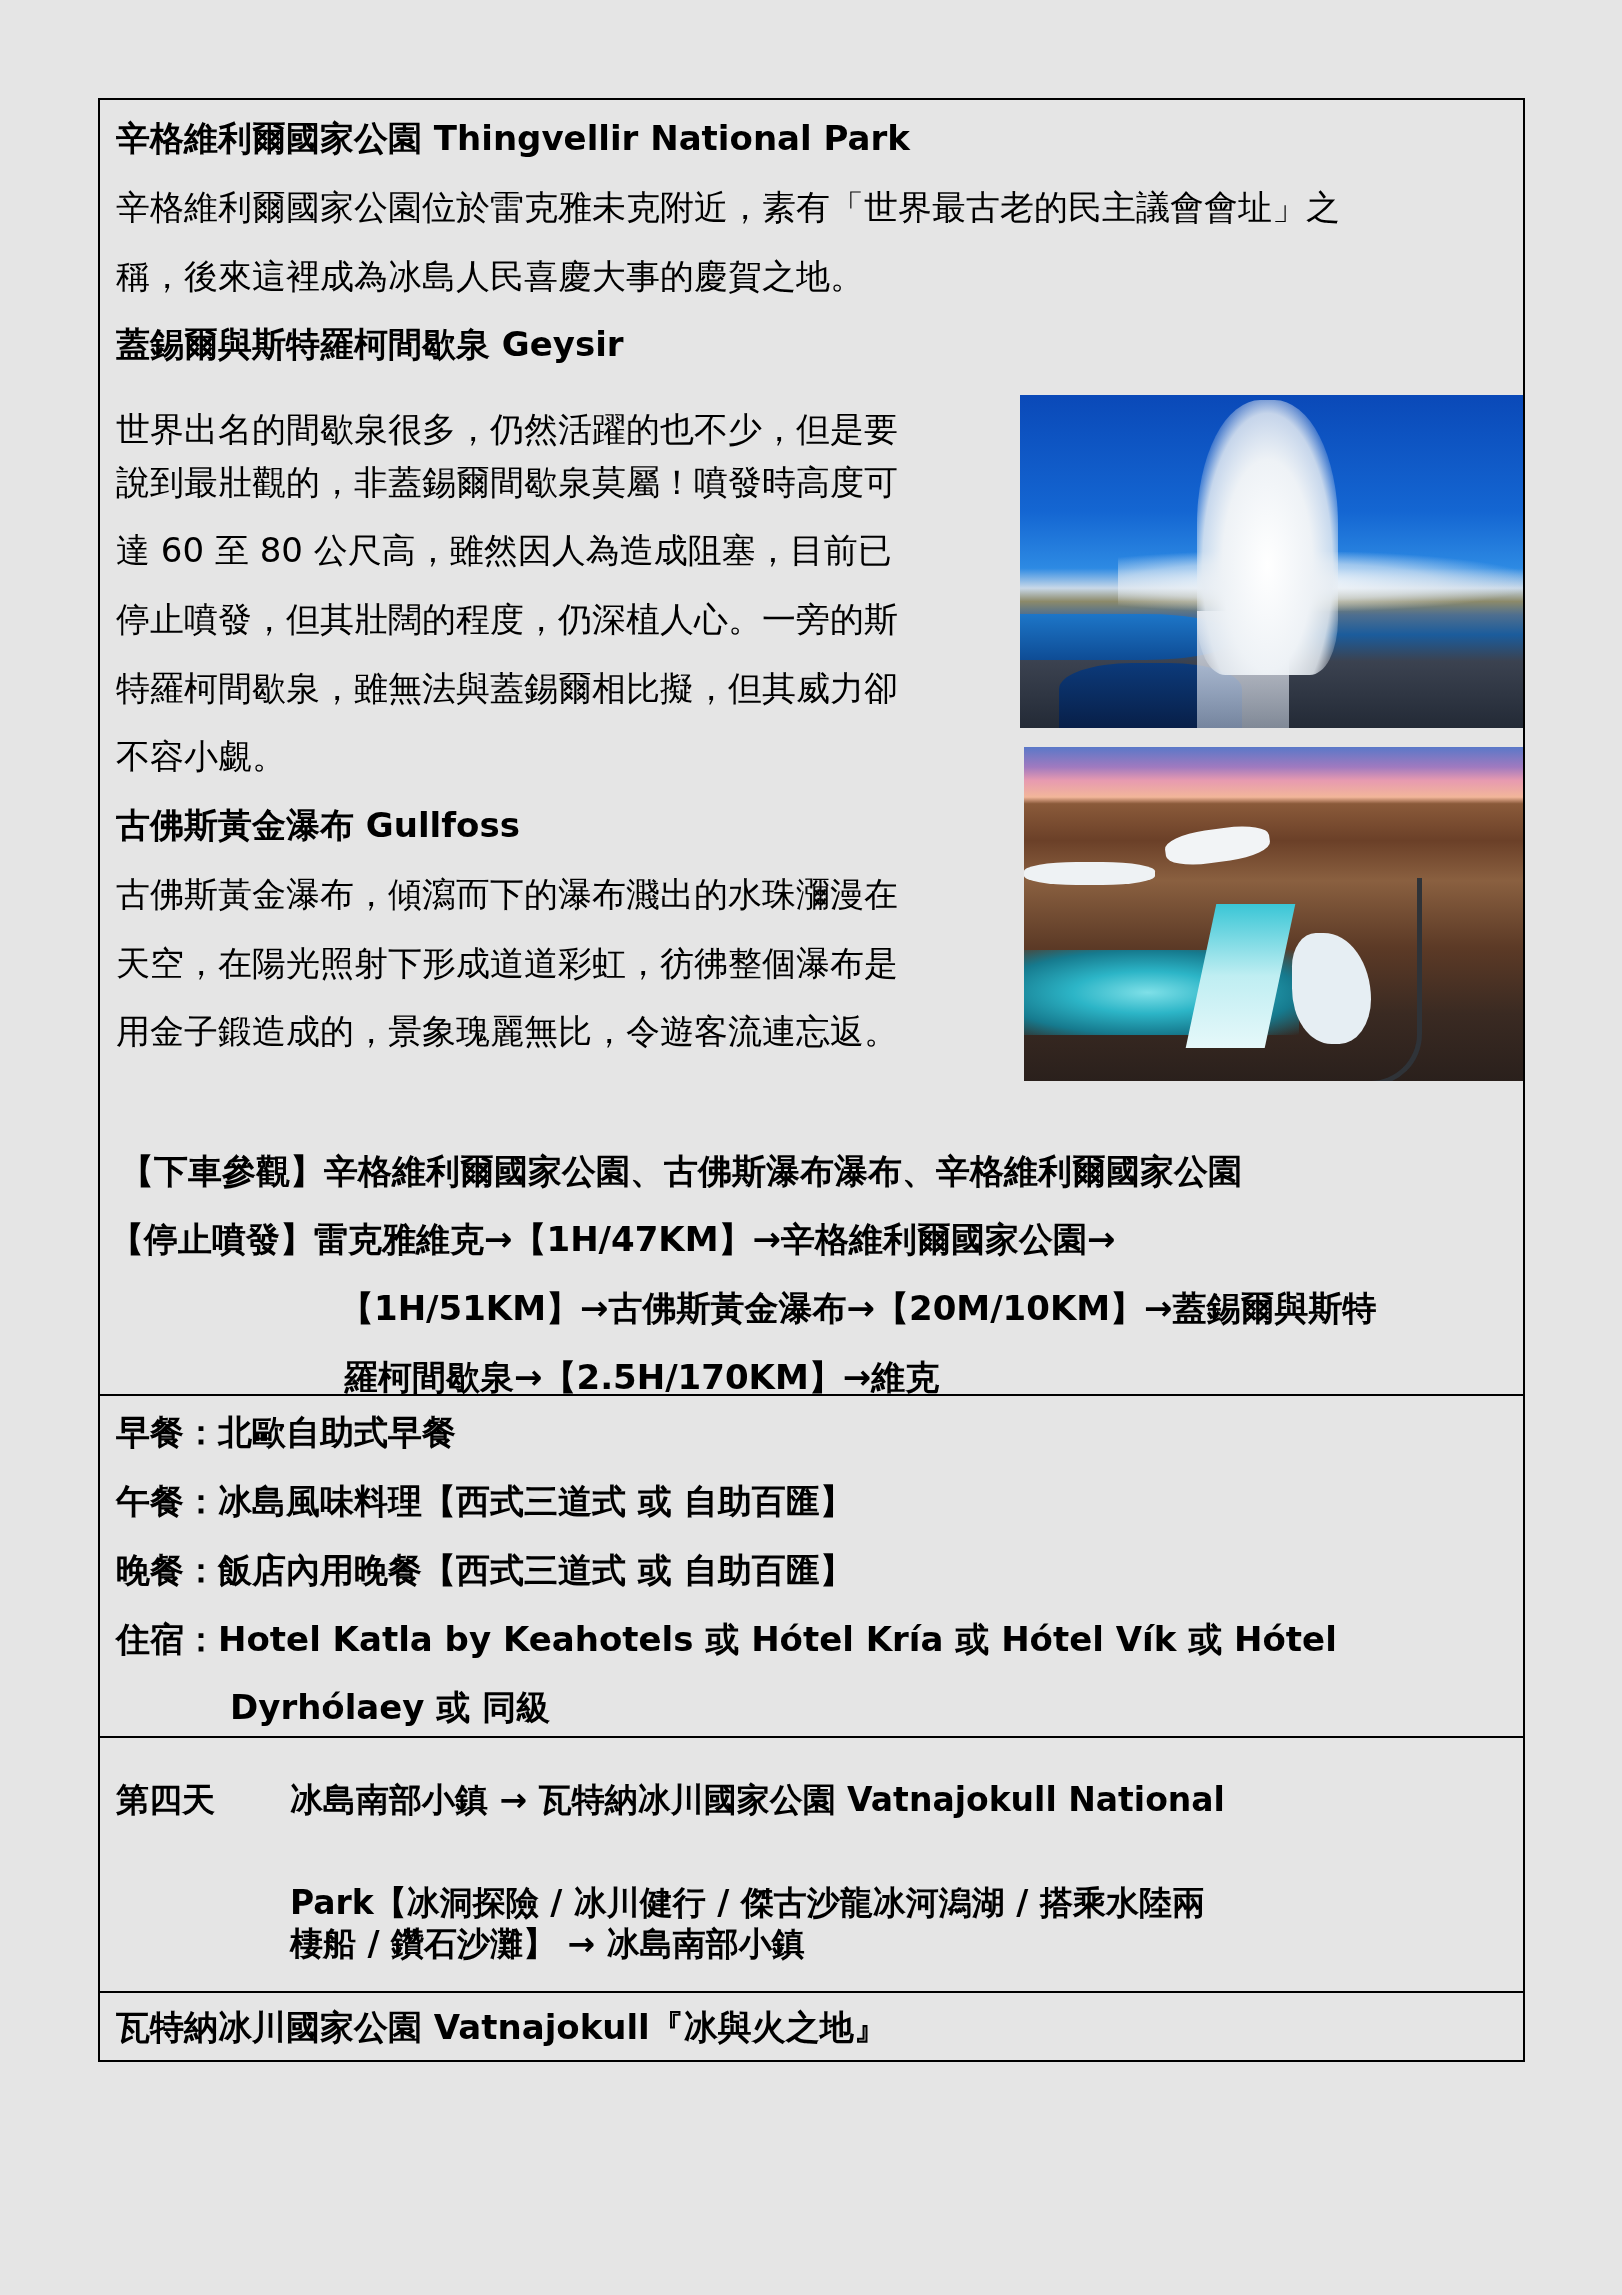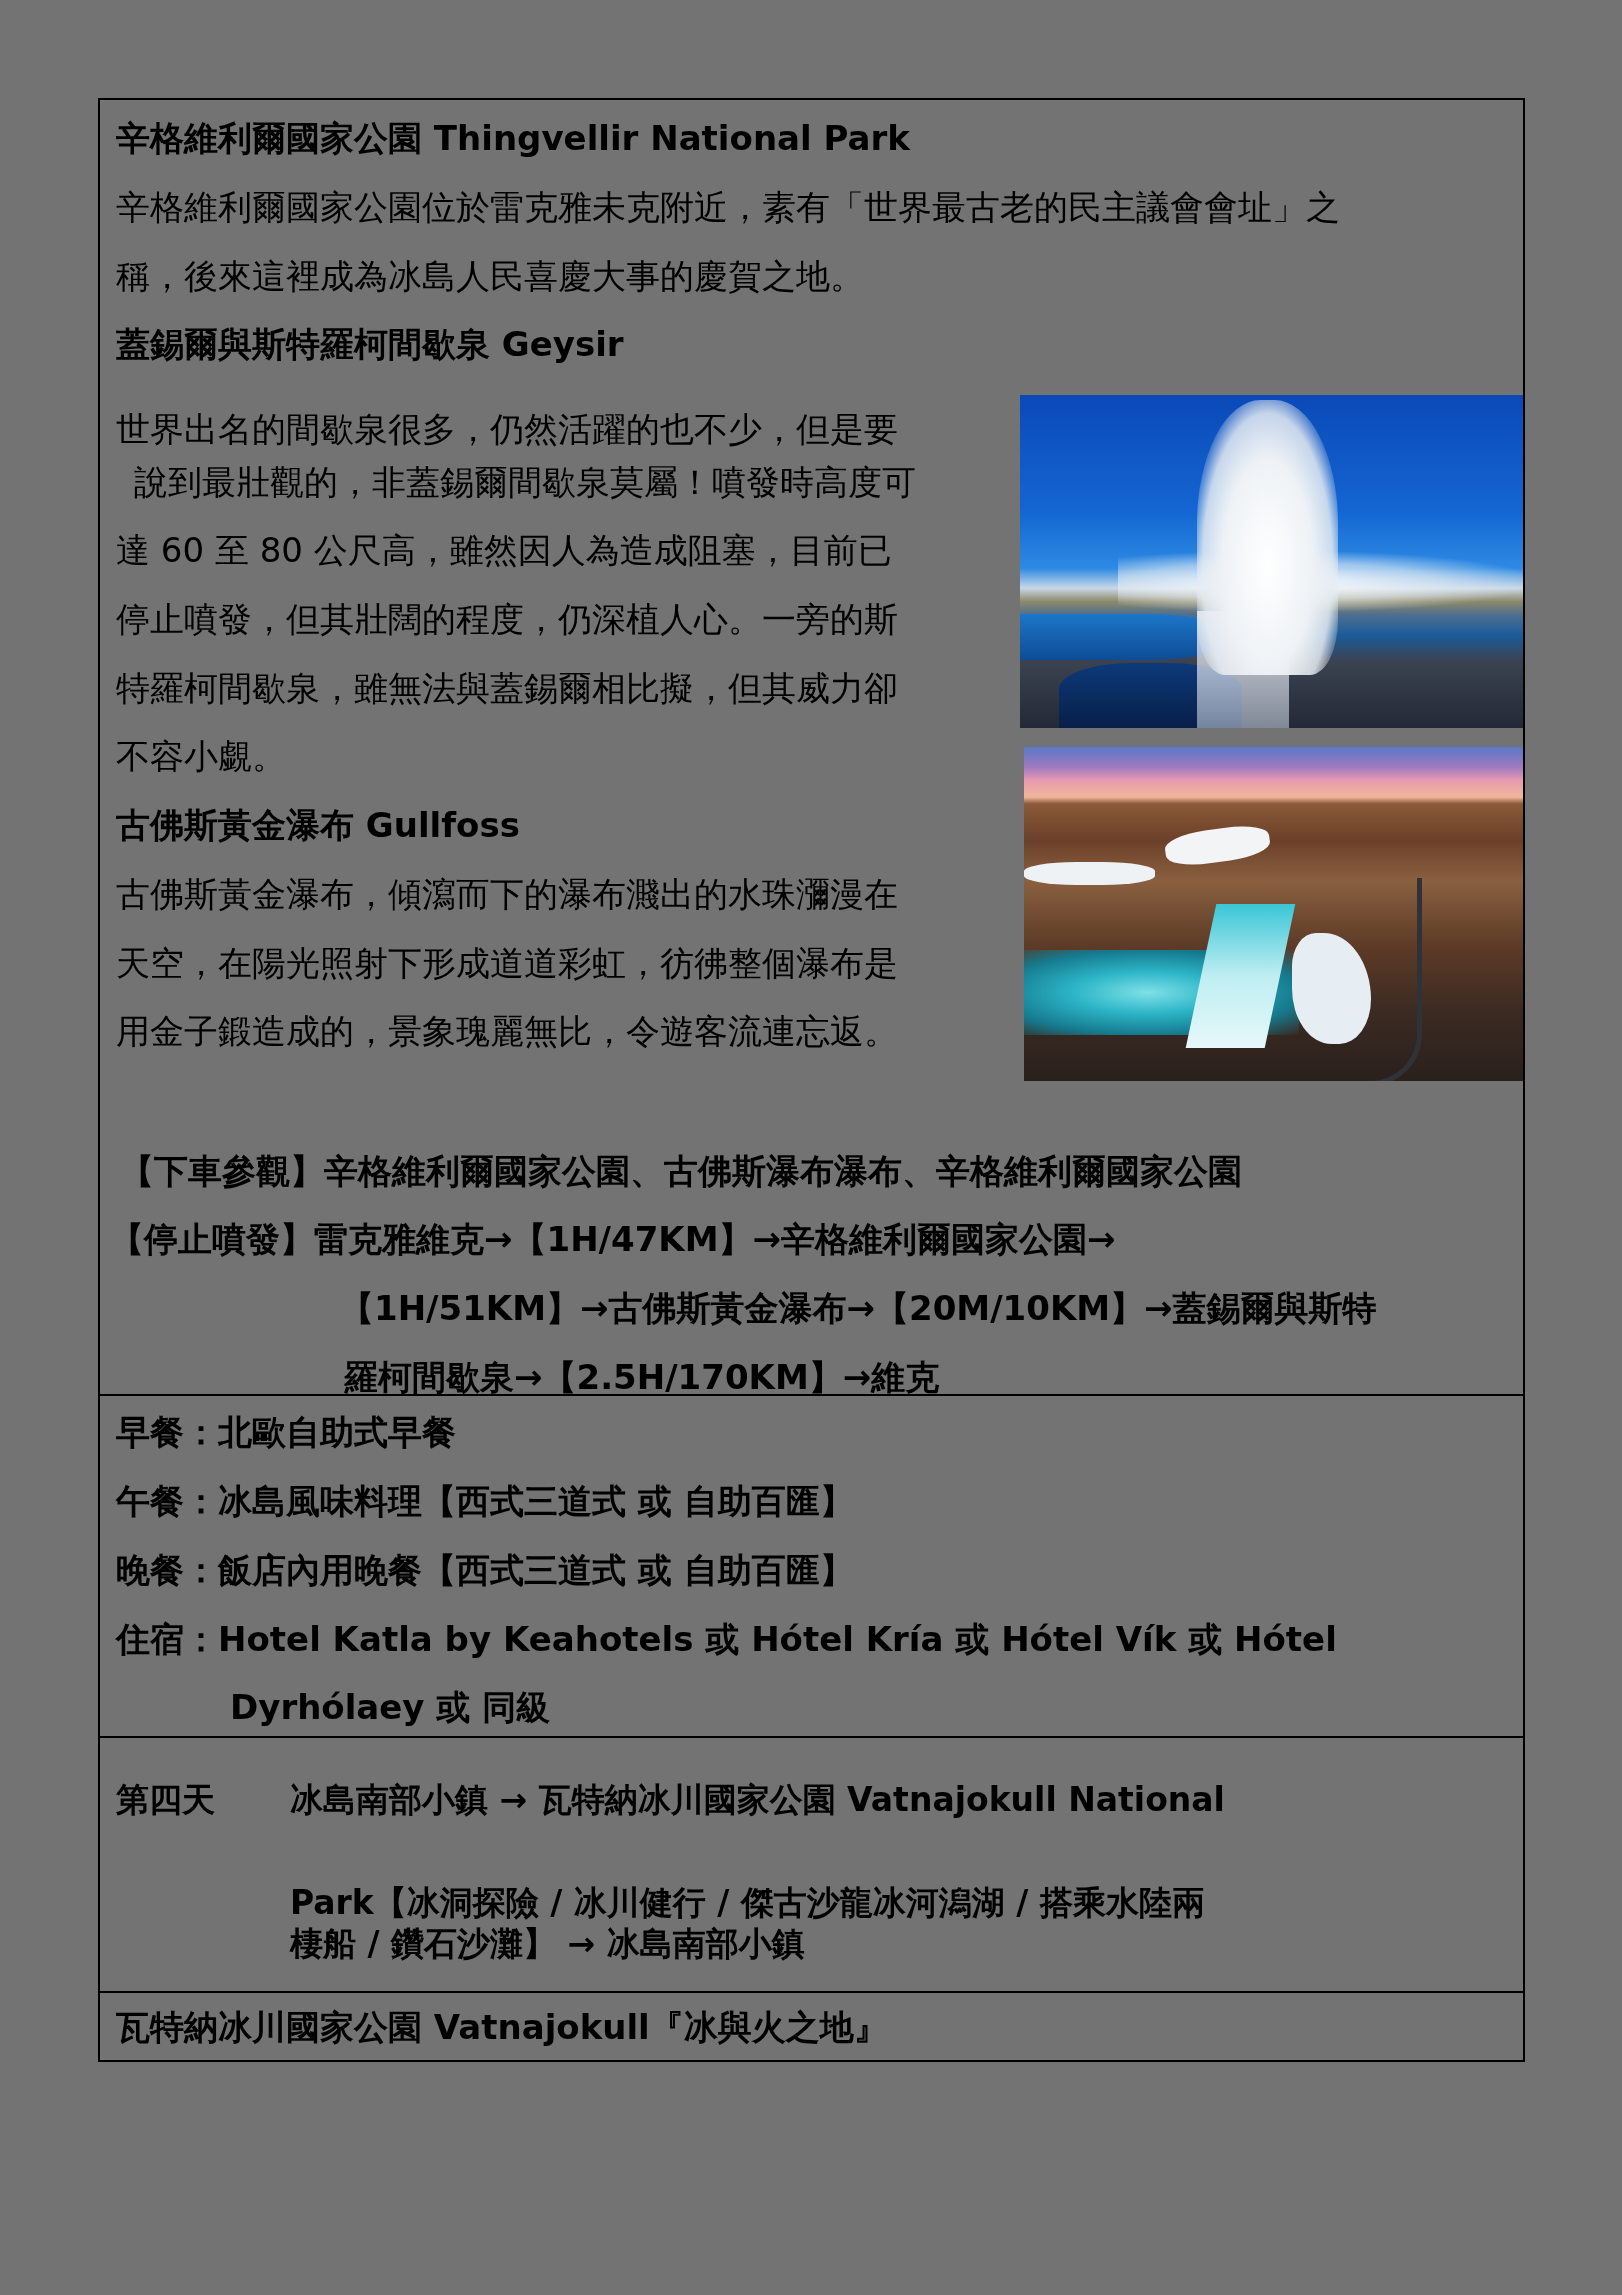--- a/index.html
+++ b/index.html
@@ -1,17 +1,17 @@
 <!DOCTYPE html>
 <html style="font-size:10.5px"><head>
 <meta charset="utf-8">
 <style>
   html, body { margin: 0; padding: 0; background: #ffffff; }
   body { width: 1622px; height: 2295px; position: relative; overflow: hidden; }
-  .page { position: absolute; left: 0; top: 0; width: 1622px; height: 2295px; background: #737373; }
+  .page { position: absolute; left: 0; top: 0; width: 1622px; height: 2295px; background: #e5e5e5; }
   .frame { position: absolute; left: 98px; top: 98px; width: 1423px; height: 1960px; border: 2px solid #000; }
   .hline { position: absolute; left: 98px; width: 1427px; height: 0; border-top: 2px solid #000; }
   .line {
     position: absolute; white-space: nowrap; color: #000;
     font-family: "Liberation Serif", "DejaVu Serif", serif;
     font-size: 34px; line-height: 39px; height: 39px;
   }
   .b { font-weight: bold; }
   .cjk { font-family: "DejaVu Sans", "Liberation Sans", sans-serif; }
   .big { font-size: 33px; line-height: 46px; height: 46px; }
@@ -70,21 +70,21 @@
 
 <div class="page">
   <div class="frame"></div>
 
   <div class="line b cjk" style="left:116px; top:119px;">辛格維利爾國家公園 Thingvellir National Park</div>
   <div class="line cjk" style="left:116px; top:188px;">辛格維利爾國家公園位於雷克雅未克附近，素有「世界最古老的民主議會會址」之</div>
   <div class="line cjk" style="left:116px; top:257px;">稱，後來這裡成為冰島人民喜慶大事的慶賀之地。</div>
 
   <div class="line b cjk" style="left:116px; top:325px;">蓋錫爾與斯特羅柯間歇泉 Geysir</div>
   <div class="line cjk" style="left:116px; top:394px;margin-top:16px;">世界出名的間歇泉很多，仍然活躍的也不少，但是要</div>
-  <div class="line cjk" style="left:116px; top:463px;margin-left:18px;">說到最壯觀的，非蓋錫爾間歇泉莫屬！噴發時高度可</div>
+  <div class="line cjk" style="left:116px; top:463px;">說到最壯觀的，非蓋錫爾間歇泉莫屬！噴發時高度可</div>
   <div class="line cjk" style="left:116px; top:531px;">達 60 至 80 公尺高，雖然因人為造成阻塞，目前已</div>
   <div class="line cjk" style="left:116px; top:600px;">停止噴發，但其壯闊的程度，仍深植人心。一旁的斯</div>
   <div class="line cjk" style="left:116px; top:669px;">特羅柯間歇泉，雖無法與蓋錫爾相比擬，但其威力卻</div>
   <div class="line cjk" style="left:116px; top:737px;">不容小覷。</div>
 
   <div class="img geyser" title="Geysir eruption photo">
     <div class="pool"></div>
     <div class="pool2"></div>
     <div class="refl"></div>
     <div class="mist"></div>

